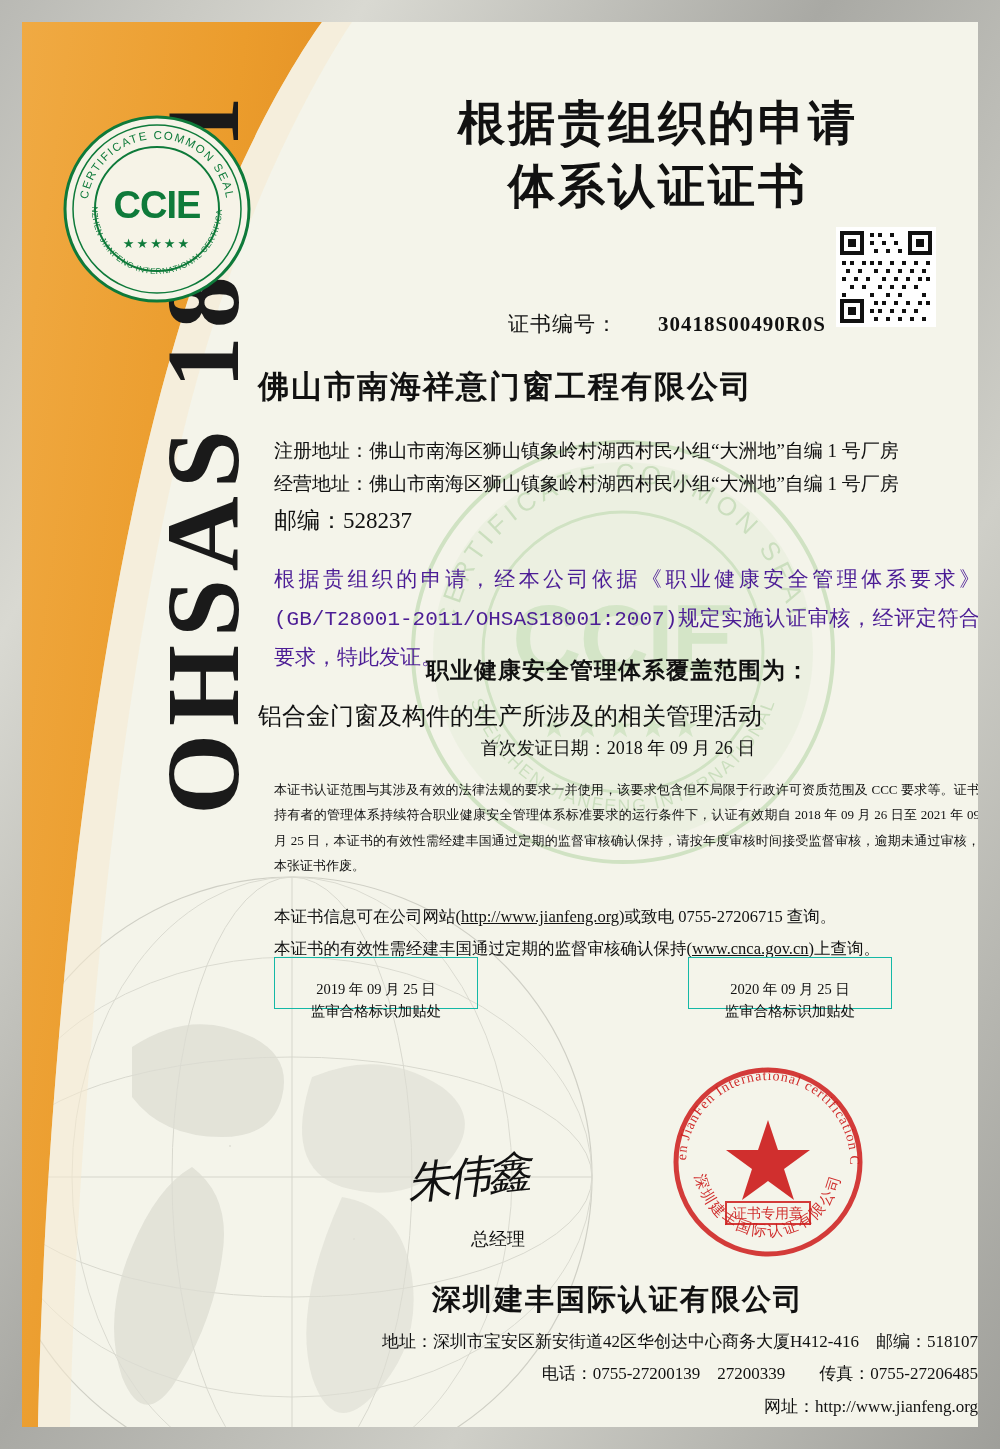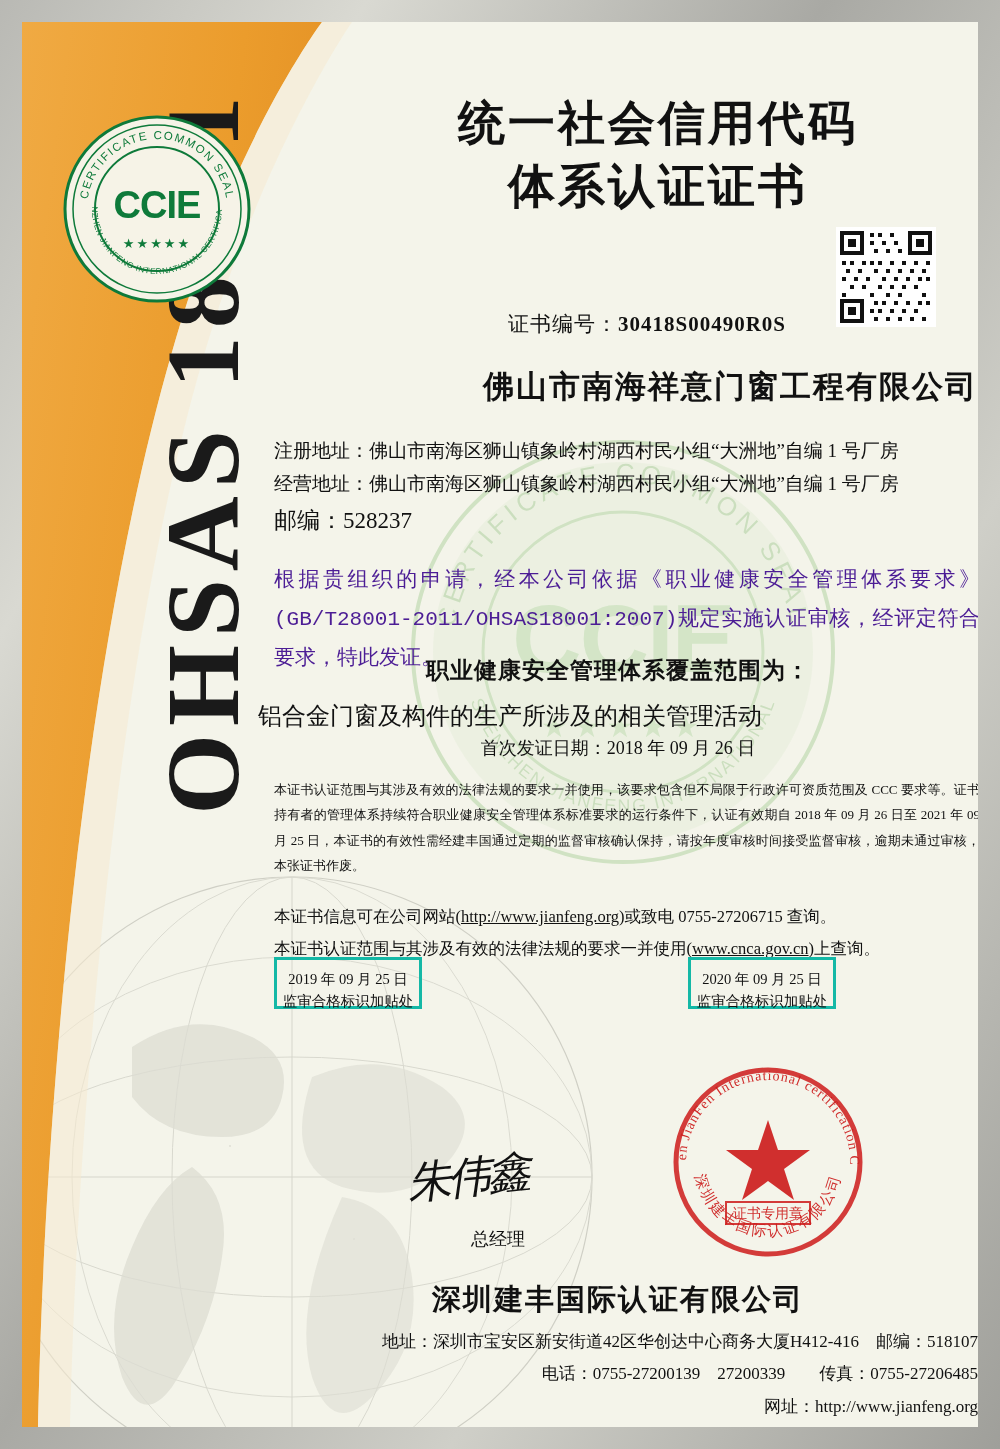--- a/index.html
+++ b/index.html
@@ -112,26 +112,26 @@
   }
   .cert-no {
     position: absolute;
     left: 250px;
     top: 288px;
     font-family: "Liberation Serif", serif;
     font-size: 21px;
     color: #111;
     letter-spacing: 1px;
   }
-  .cert-no b { font-weight: bold; }
+  .cert-no b { font-weight: bold; margin-left: 40px; }
   .company {
     position: absolute;
-    left: 0; right: 0;
+    left: 0; right: 16px;
     top: 344px;
-    text-align: right;
+    text-align: left;
     font-family: "Liberation Serif", serif;
     font-weight: bold;
     font-size: 31px;
     letter-spacing: 2px;
     color: #111;
   }
   .addr-block {
     position: absolute;
     left: 16px;
     top: 412px;
@@ -209,29 +209,29 @@
     top: 879px;
     width: 706px;
     font-family: "Liberation Serif", serif;
     font-size: 16.5px;
     line-height: 1.95;
     color: #111;
   }
   .links u { text-decoration: underline; }
   .stamp-box {
     position: absolute;
-    width: 148px;
+    width: 204px;
     height: 52px;
-    border: 3px solid #14b8a6;
+    border: 1px solid #14b8a6;
     font-family: "Liberation Serif", serif;
     font-size: 14.5px;
     line-height: 1.55;
     text-align: center;
     color: #111;
-    padding-top: 8px;
+    padding-top: 20px;
     box-sizing: border-box;
   }
   .stamp-left { left: 16px; top: 935px; }
   .stamp-right { left: 430px; top: 935px; }
   
   .signature {
     position: absolute;
     left: 150px;
     top: 1122px;
     width: 200px;
@@ -359,21 +359,21 @@
           </text>
           <text font-family="Liberation Sans, sans-serif" font-size="18" fill="#6fae5c" letter-spacing="2">
             <textPath href="#wBot" startOffset="50%" text-anchor="middle">SHENZHEN JIANFENG INTERNATIONAL</textPath>
           </text>
           <text x="215" y="235" text-anchor="middle" font-family="Liberation Sans, sans-serif" font-size="96" font-weight="bold" fill="#8cc47a" letter-spacing="-2">CCIE</text>
           <text x="215" y="300" text-anchor="middle" font-family="Liberation Sans, sans-serif" font-size="30" fill="#8cc47a" letter-spacing="6">★★★★★</text>
         </svg>
       </div>
 
       <div class="doc-title">
-        <div>统一社会信用代码</div>
+        <div>根据贵组织的申请</div>
         <div>体系认证证书</div>
       </div>
 
       <div class="qr">
         <svg viewBox="0 0 100 100" width="100" height="100" aria-hidden="true">
           <rect width="100" height="100" fill="#ffffff"></rect>
           <g fill="#111">
             <rect x="4" y="4" width="24" height="24"></rect>
               <rect x="8" y="8" width="16" height="16" fill="#fff"></rect>
               <rect x="12" y="12" width="8" height="8"></rect>
@@ -472,21 +472,21 @@
       <div class="scope-body">铝合金门窗及构件的生产所涉及的相关管理活动</div>
       <div class="first-issue">首次发证日期：2018 年 09 月 26 日</div>
 
       <div class="fineprint">本证书认证范围与其涉及有效的法律法规的要求一并使用，该要求包含但不局限于行政许可资质范围及 CCC 要求等。证书持有者的管理体系持续符合职业健康安全管理体系标准要求的运行条件下，认证有效期自 2018 年 09 月 26 日至 2021 年 09 月 25 日，本证书的有效性需经建丰国通过定期的监督审核确认保持，请按年度审核时间接受监督审核，逾期未通过审核，本张证书作废。</div>
 
       <div class="links">
         <div>
           <span>本证书信息可在公司网站(</span><u>http://www.jianfeng.org</u><span>)或致电 0755-27206715 查询。</span>
         </div>
         <div>
-          <span>本证书认证范围与其涉及有效的法律法规的要求一并使用(</span><u>www.cnca.gov.cn</u><span>)上查询。</span>
+          <span>本证书的有效性需经建丰国通过定期的监督审核确认保持(</span><u>www.cnca.gov.cn</u><span>)上查询。</span>
         </div>
       </div>
 
       <div class="stamp-box stamp-left">
         <div>2019 年 09 月 25 日</div>
         <div>监审合格标识加贴处</div>
       </div>
       <div class="stamp-box stamp-right">
         <div>2020 年 09 月 25 日</div>
         <div>监审合格标识加贴处</div>

